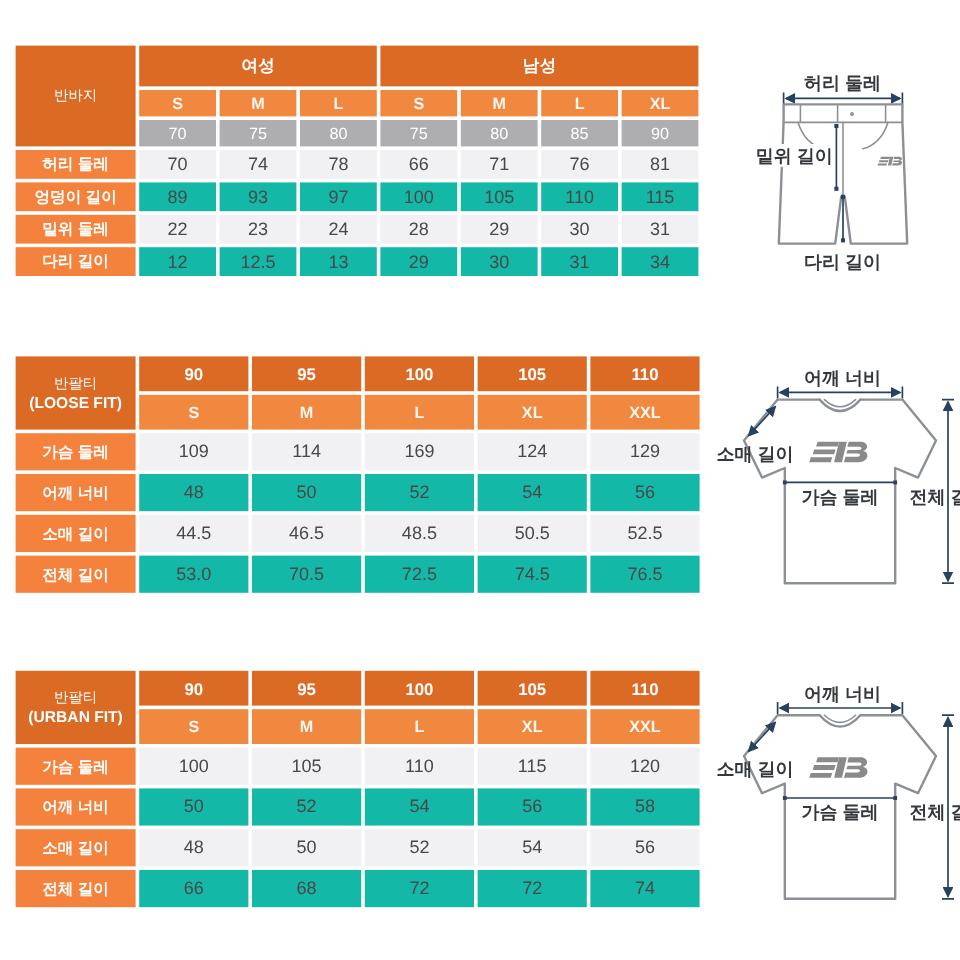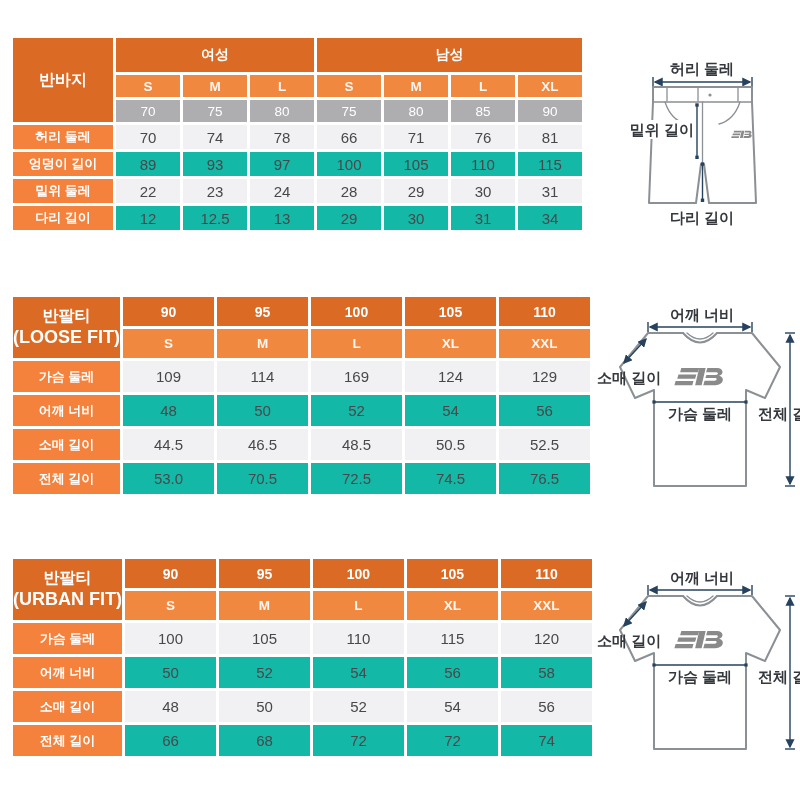--- a/index.html
+++ b/index.html
@@ -20,22 +20,22 @@
   #tbl-loose{top:294px;left:10px;}
   #tbl-urban{top:556px;left:10px;}
 
   .c-dark{background:#db6a25;color:#ffffff;font-weight:700;font-size:14px;}
   .c-mid{background:#f0893f;color:rgba(255,255,255,.92);font-weight:700;font-size:13.5px;}
   .c-gray{background:#aeaeb0;color:#ffffff;font-weight:400;font-size:13.5px;}
   .c-rowlabel{background:#f5823c;color:#ffffff;font-weight:700;font-size:13px;}
   .c-val{color:#48484b;font-size:15px;}
   .r-odd td{background:#f1f1f3;}
   .r-even td{background:#14b8a6;margin-top:35px;}
-  .c-title .t-main{font-size:16px;font-weight:700;line-height:1.3;}
-  .c-title .t-sub{font-size:18px;font-weight:700;line-height:1.2;}
+  .c-title .t-main{font-size:12px;font-weight:400;line-height:1.3;}
+  .c-title .t-sub{font-size:13px;font-weight:700;line-height:1.2;}
 
   #tbl-shorts .r-group>th{height:34px;}
   #tbl-shorts .r-size>th{height:22px;}
   #tbl-shorts .r-gray>th{height:22px;}
   #tbl-shorts tbody th,#tbl-shorts tbody td{height:24px;}
   #tbl-loose .r-top>th,#tbl-urban .r-top>th{height:29px;}
   #tbl-loose .r-size>th,#tbl-urban .r-size>th{height:29px;}
   #tbl-loose tbody th,#tbl-loose tbody td,
   #tbl-urban tbody th,#tbl-urban tbody td{height:31px;}
 

